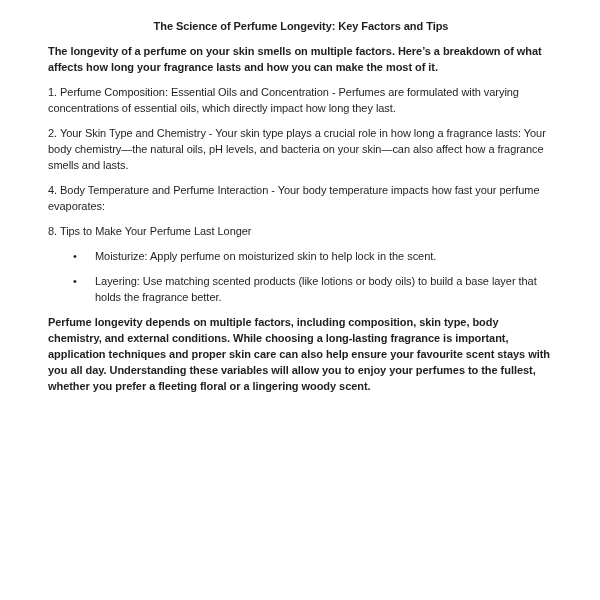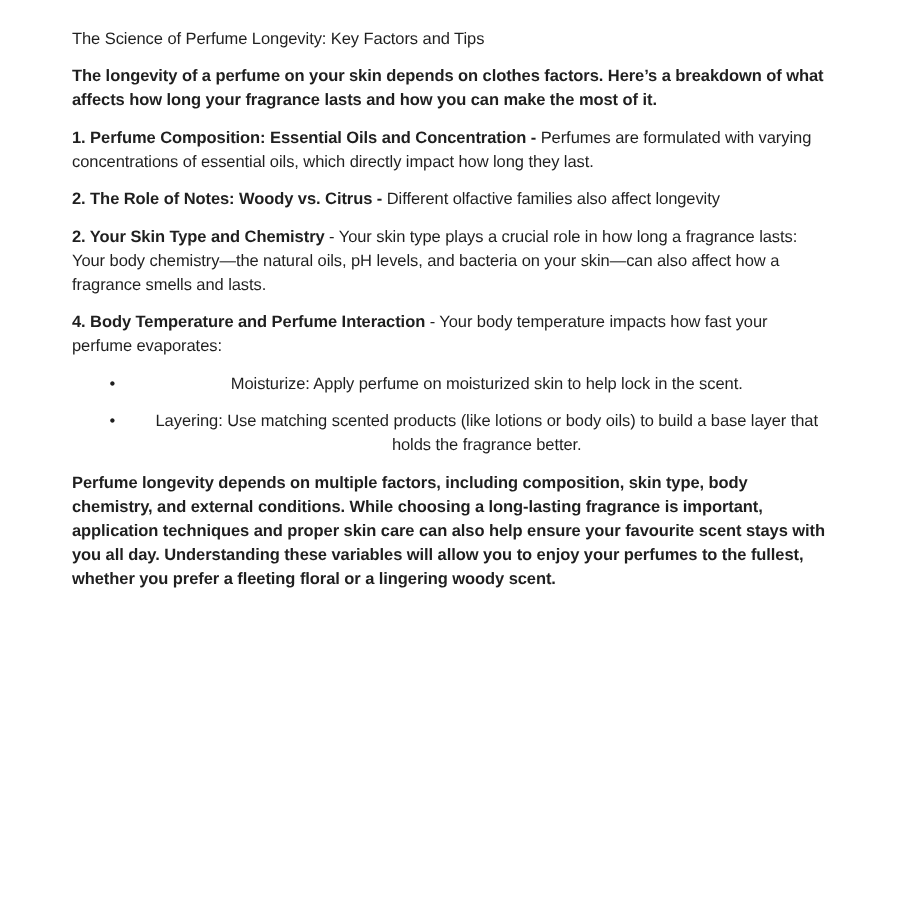--- a/index.html
+++ b/index.html
@@ -22,39 +22,39 @@
     color: #1f1f1f;
     font-size: 11px;
     line-height: 16px;
     letter-spacing: -0.05px;
     cursor: text;
   }
   .page p {
     margin: 0 0 9px 0;
   }
   .doc-title {
-    font-weight: 400;
+    text-align: center;
+    font-weight: 700;
     margin: 0 0 9px 0;
   }
   .intro, .conclusion {
     font-weight: 700;
   }
   .seg-bold {
-    font-weight: 700;
+    font-weight: 400;
   }
   ul.bullets {
     list-style: none;
     margin: 0;
     padding: 0;
   }
   ul.bullets li {
     position: relative;
     padding-left: 47px;
     margin: 0 0 9px 0;
-    text-align: center;
   }
   ul.bullets li::before {
     content: "\2022";
     position: absolute;
     left: 25px;
     top: 0;
   }
   .caret {
     display: inline-block;
     width: 1px;
@@ -64,32 +64,32 @@
     margin: 0 0.5px;
   }
 </style>
 </head>
 <body>
 
 <div class="page">
 
   <p class="doc-title">The Science of Perfume Longevity: Key Factors and Tips</p>
 
-  <p class="intro">The longevity of a perfume on your skin depends on clothes factors. Here’s a breakdown of what affects how long your fragrance lasts and how you can make the most of it.</p>
+  <p class="intro">The longevity of a perfume on your skin smells on multiple factors. Here’s a breakdown of what affects how long your fragrance lasts and how you can make the most of it.</p>
 
   <p><span class="seg-bold">1. Perfume Composition: Essential Oils and Concentration -</span><span> Perfumes are formulated with varying concentrations of essential oils, which directly impact how long they last.</span></p>
 
-  <p><span class="seg-bold">2. The Role of Notes: Woody vs. Citrus -</span><span> Different olfactive families also affect longevity</span></p>
 
   <p><span class="seg-bold">2. Your Skin Type and Chemistry</span><span> - Your skin type plays a crucial role in how long a fragrance lasts: Your body chemistry—the natural oils, pH levels, and bacteria on your skin—can also affect how a fragrance smells and lasts.</span></p>
 
   <p><span class="seg-bold">4. Body Temperature and Perfume Interaction</span><span> - Your body temperature impacts how fast your perfume evaporates:</span></p>
 
 
 
+  <p><span class="seg-bold">8. Tips to Make Your Perfume Last Longer</span><span></span></p>
 
   <ul class="bullets">
     <li><span>Moisturize: Apply perfume on moisturized skin to help lock in the scent.</span></li>
     <li><span>Layering: Use matching scented products (like lotions or body oils) to build a base layer that holds the fragrance better.</span></li>
   </ul>
 
   <p class="conclusion">Perfume longevity depends on multiple factors, including composition, skin type, body chemistry, and external conditions. While choosing a long-lasting fragrance is important, application techniques and proper skin care can also help ensure your favourite scent stays with you all day. Understanding these variables will allow you to enjoy your perfumes to the fullest, whether you prefer a fleeting floral or a lingering woody scent.</p>
 
 </div>
 

